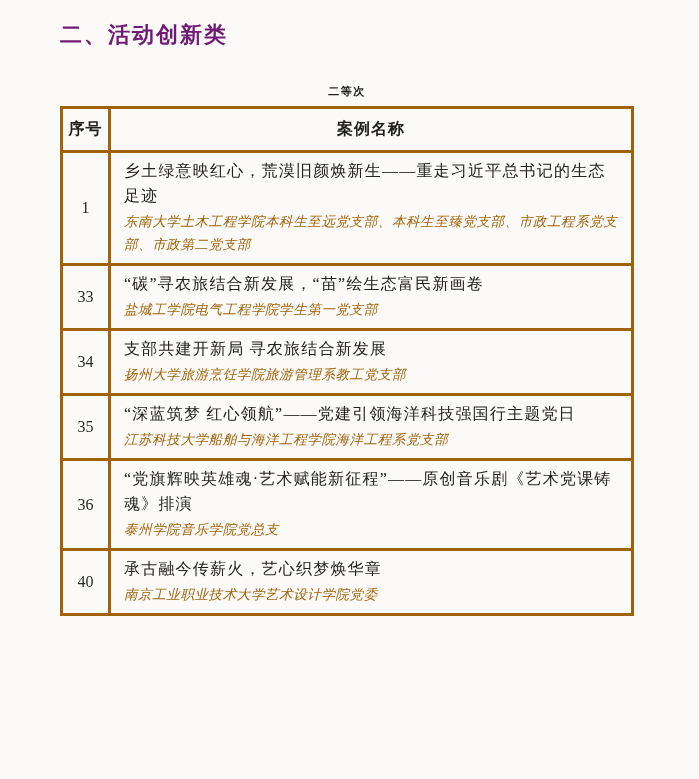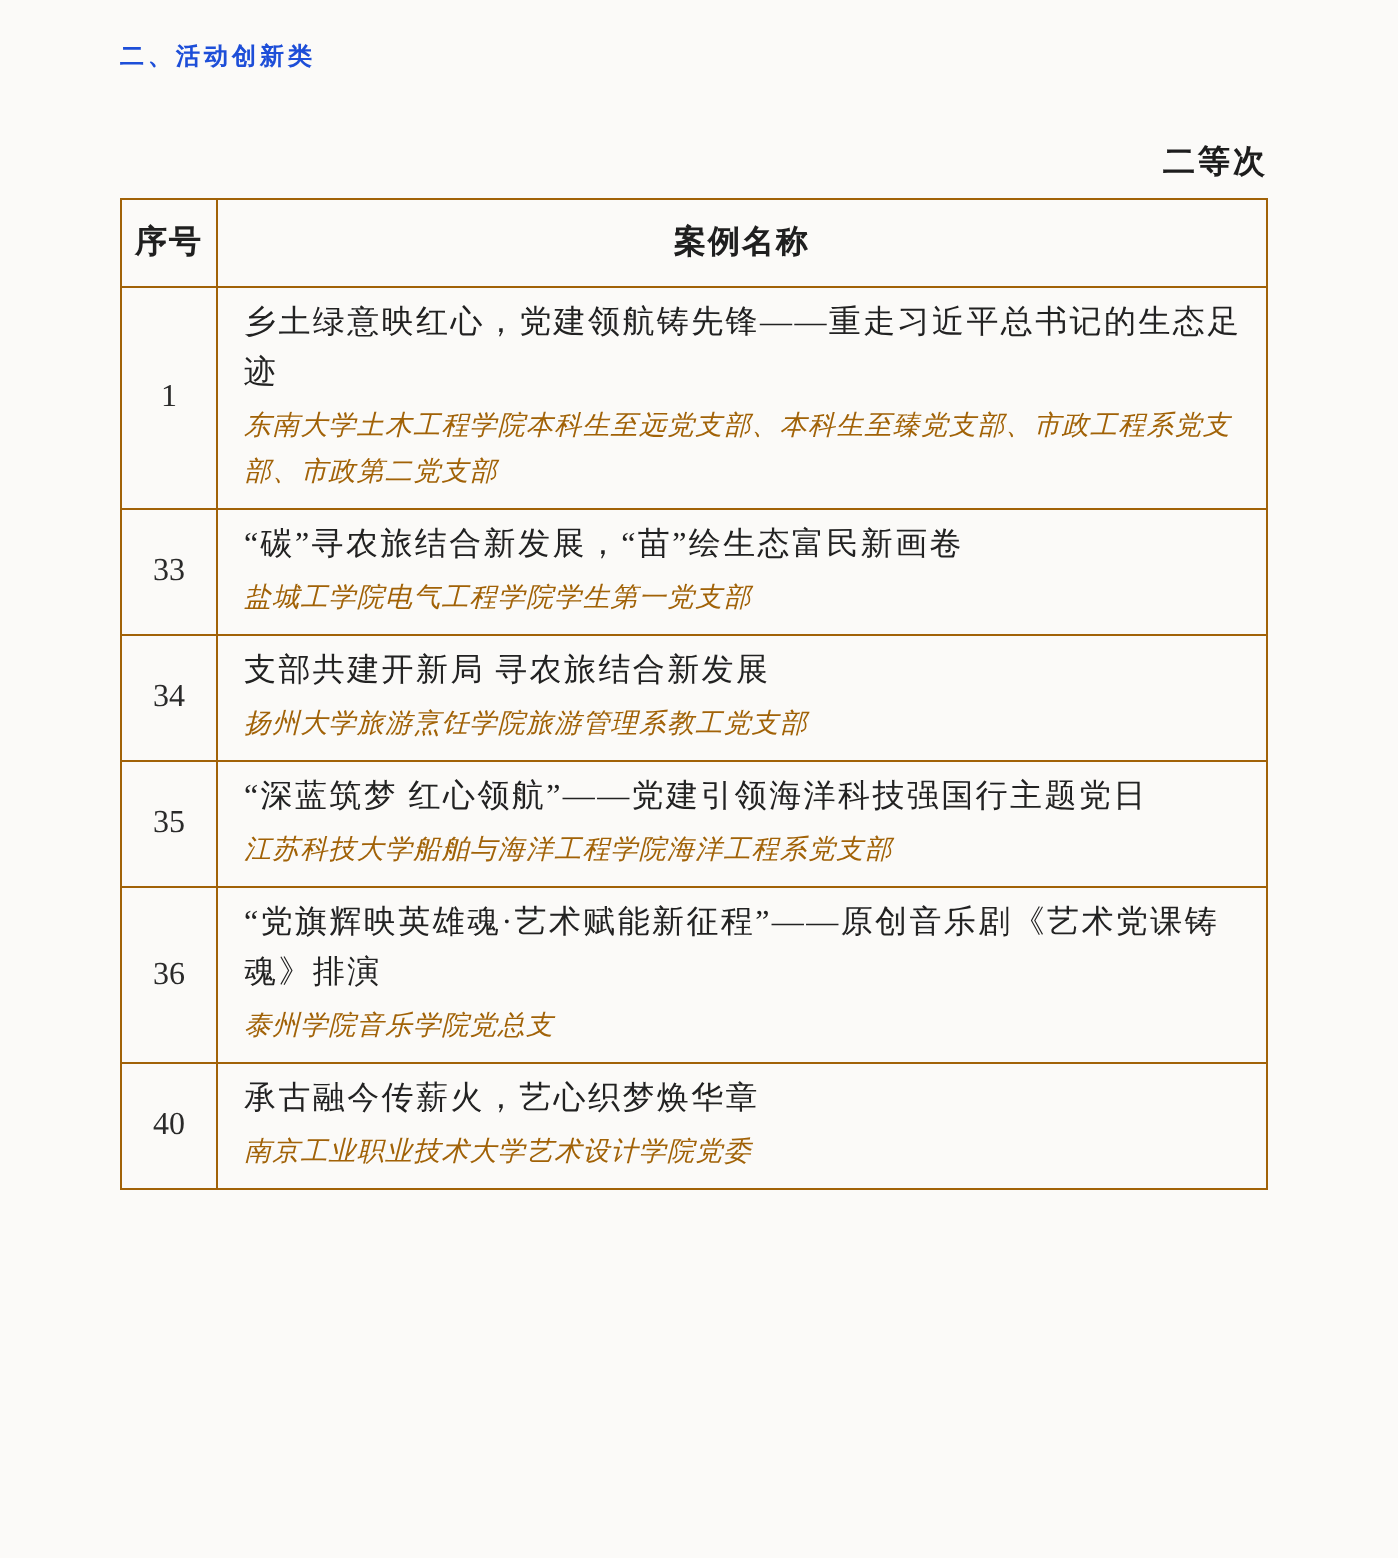--- a/index.html
+++ b/index.html
@@ -12,44 +12,44 @@
   body {
     height: 779px;
     overflow: hidden;
     position: relative;
   }
   .page {
     padding: 20px 0 0 60px;
     width: 699px;
   }
   .section-title {
-    font-size: 12px;
+    font-size: 22px;
     font-weight: bold;
     letter-spacing: 2px;
-    color: #1d4ed8;
+    color: #701a75;
     margin-bottom: 34px;
   }
   .table-title {
     width: 574px;
-    text-align: right;
-    font-size: 16px;
+    text-align: center;
+    font-size: 11px;
     font-weight: bold;
     letter-spacing: 1.5px;
     color: #1d1d1d;
     margin-bottom: 7px;
     margin-top: 20px;
   }
   table.award-table {
     width: 574px;
     border-collapse: collapse;
     background: transparent;
   }
   table.award-table th,
   table.award-table td {
-    border: 1px solid #a16207;
+    border: 3px solid #a16207;
     vertical-align: middle;
   }
   table.award-table { border: 1.5px solid #3e3e3e; }
   th.col-index, td.index-cell {
     width: 48px;
     text-align: center;
   }
   th {
     height: 44px;
     font-size: 16px;
@@ -103,21 +103,21 @@
     <thead>
       <tr>
         <th class="col-index">序号</th>
         <th class="col-name">案例名称</th>
       </tr>
     </thead>
     <tbody id="rows">
   <tr>
     <td class="index-cell">1</td>
     <td class="name-cell">
-      <div class="case-title">乡土绿意映红心，党建领航铸先锋——重走习近平总书记的生态足迹</div>
+      <div class="case-title">乡土绿意映红心，荒漠旧颜焕新生——重走习近平总书记的生态足迹</div>
       <div class="case-org">东南大学土木工程学院本科生至远党支部、本科生至臻党支部、市政工程系党支部、市政第二党支部</div>
     </td>
   </tr>
 
   <tr>
     <td class="index-cell">33</td>
     <td class="name-cell">
       <div class="case-title">“碳”寻农旅结合新发展，“苗”绘生态富民新画卷</div>
       <div class="case-org">盐城工学院电气工程学院学生第一党支部</div>
     </td>

